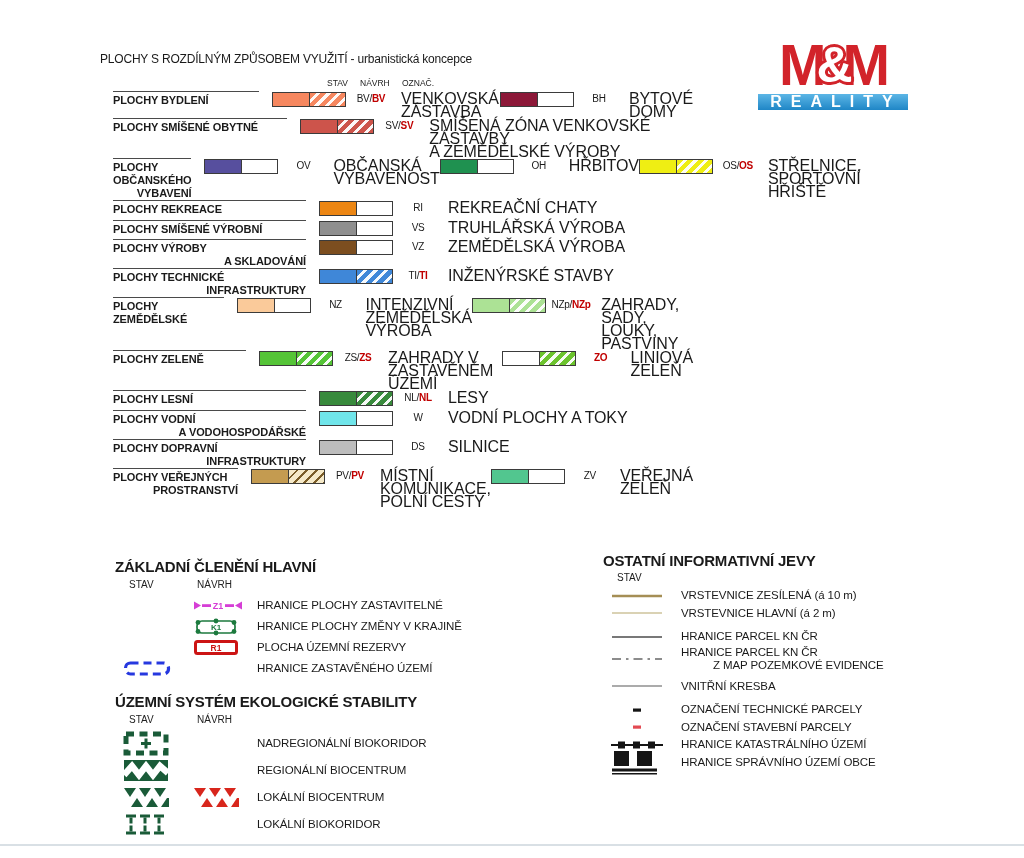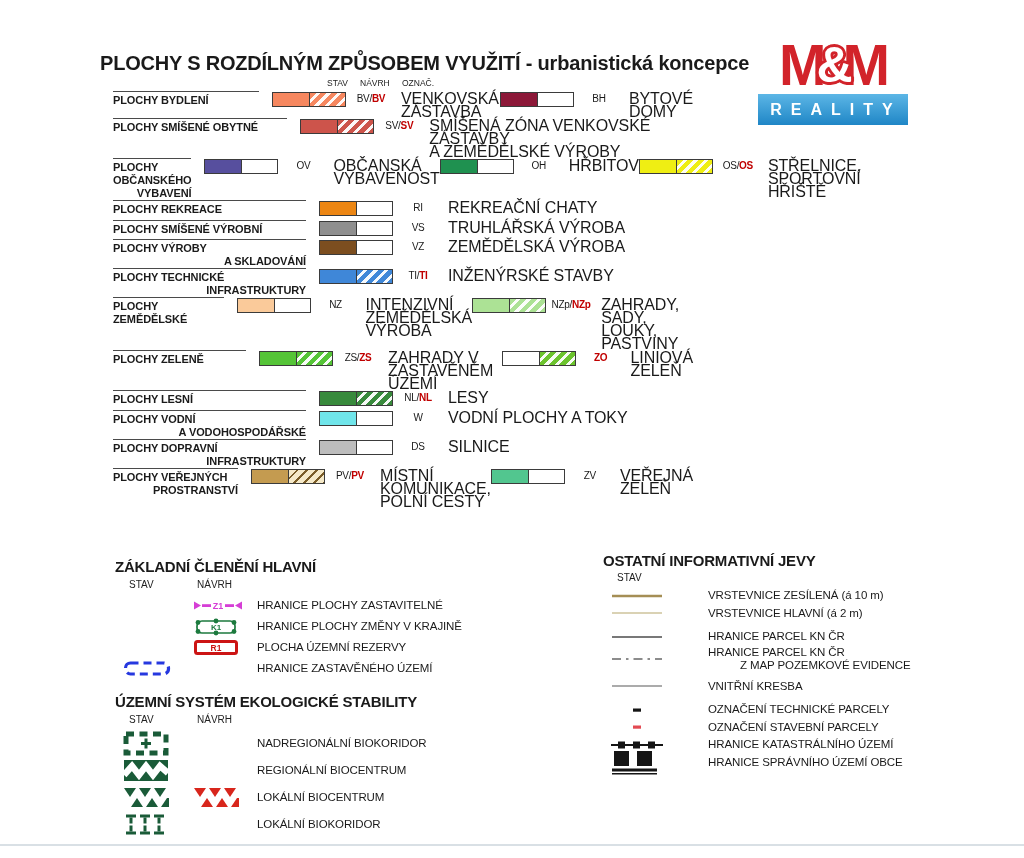--- a/index.html
+++ b/index.html
@@ -1,29 +1,29 @@
 <!DOCTYPE html>
 <html style="--logo-red: #D2232A; --code-red: #C00000;"><head>
 <meta charset="utf-8">
 <style>
   html,body{margin:0;padding:0;}
   body{width:1024px;height:858px;background:#ffffff;position:relative;overflow:hidden;
        font-family:"Liberation Sans",sans-serif;color:#1a1a1a;}
   .abs{position:absolute;}
   
-  #main-title{left:100px;top:52px;font-size:20px;font-weight:bold;letter-spacing:-0.2px;}
+  #main-title{left:100px;top:52px;font-size:12px;font-weight:normal;letter-spacing:-0.2px;}
   
   #logo{left:758px;top:36px;width:150px;}
   #logo-mm{height:58px;display:flex;align-items:center;justify-content:center;
            font-weight:bold;font-size:57px;letter-spacing:-3px;line-height:1;}
   #logo-mm .m{color:var(--logo-red);}
   #logo-mm .amp{color:#ffffff;position:relative;z-index:2;margin:0 -7px;font-size:50px;
      text-shadow:-3px 0 var(--logo-red),3px 0 var(--logo-red),0 -3px var(--logo-red),0 3px var(--logo-red),
                  -2px -2px var(--logo-red),2px 2px var(--logo-red),-2px 2px var(--logo-red),2px -2px var(--logo-red);}
-  #logo-bar{height:31px;display:flex;align-items:center;justify-content:center;
+  #logo-bar{height:16px;display:flex;align-items:center;justify-content:center;
             font-weight:bold;font-size:16px;letter-spacing:9px;color:#fff;padding-left:6px;
             background:linear-gradient(#5cb6e6,#1f86c6);}
   
   #landuse{left:113px;top:78px;width:580px;}
   #lu-headers{position:relative;height:13px;font-size:8.5px;color:#222;}
   #lu-headers span{position:absolute;top:0;}
   .lu-group{display:flex;margin-top:0;}
   .lu-label{width:193px;margin-right:13px;font-weight:bold;font-size:11px;line-height:13px;letter-spacing:-0.1px;}
   .lu-rule{border-top:1.6px solid #4a4a4a;margin-bottom:2px;}
   .lu-l.r{text-align:right;}
@@ -47,21 +47,21 @@
   #uses{left:115px;top:693px;width:470px;}
   .symrow{position:relative;display:flex;align-items:center;}
   .symrow .cell-stav{position:absolute;left:8px;width:62px;display:flex;justify-content:flex-start;}
   .symrow .cell-navrh{position:absolute;left:78px;width:62px;display:flex;justify-content:flex-start;}
   .symrow .slabel{margin-left:142px;font-size:11.5px;line-height:13px;letter-spacing:-0.1px;}
   #zakladni .symrow{min-height:21px;}
   #uses .symrow{min-height:27px;}
   #ostatni{left:603px;top:552px;width:410px;}
   #ostatni .symrow{min-height:17.5px;}
   #ostatni .cell-sym{position:absolute;left:8px;width:60px;display:flex;}
-  #ostatni .slabel{margin-left:105px;}
+  #ostatni .slabel{margin-left:78px;}
   #ostatni .slabel .l2{padding-left:32px;}
   #ostatni-stav{margin-top:3px;margin-left:14px;font-size:10px;height:15px;}
   .mt6{margin-top:6px;}
   #bottom-rule{left:0;top:844px;width:1024px;height:2px;}
   svg text{font-family:"Liberation Sans",sans-serif;}
 </style>
 </head>
 <body>
 
 <div class="abs" id="main-title">PLOCHY S ROZDÍLNÝM ZPŮSOBEM VYUŽITÍ - urbanistická koncepce</div>

